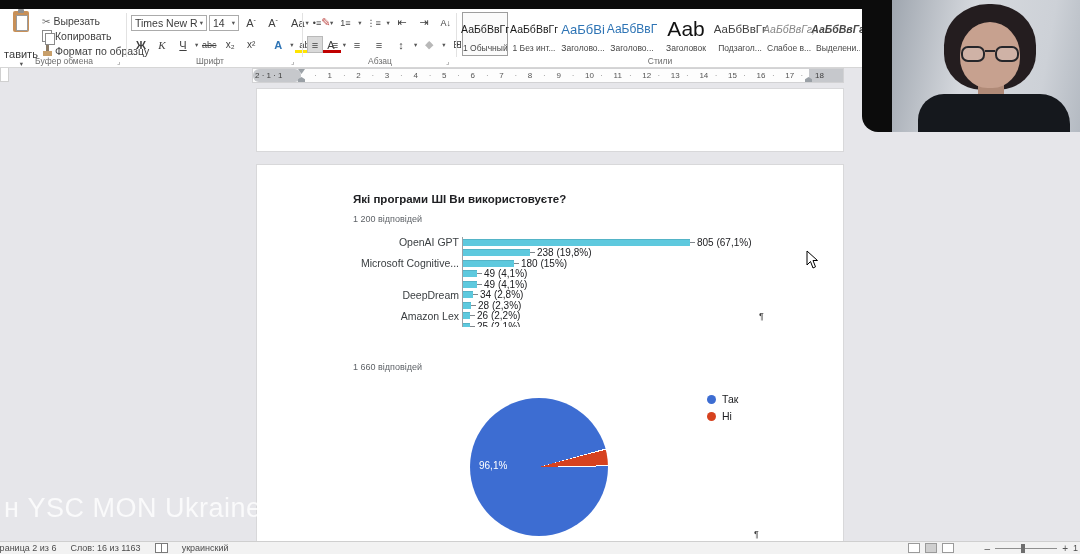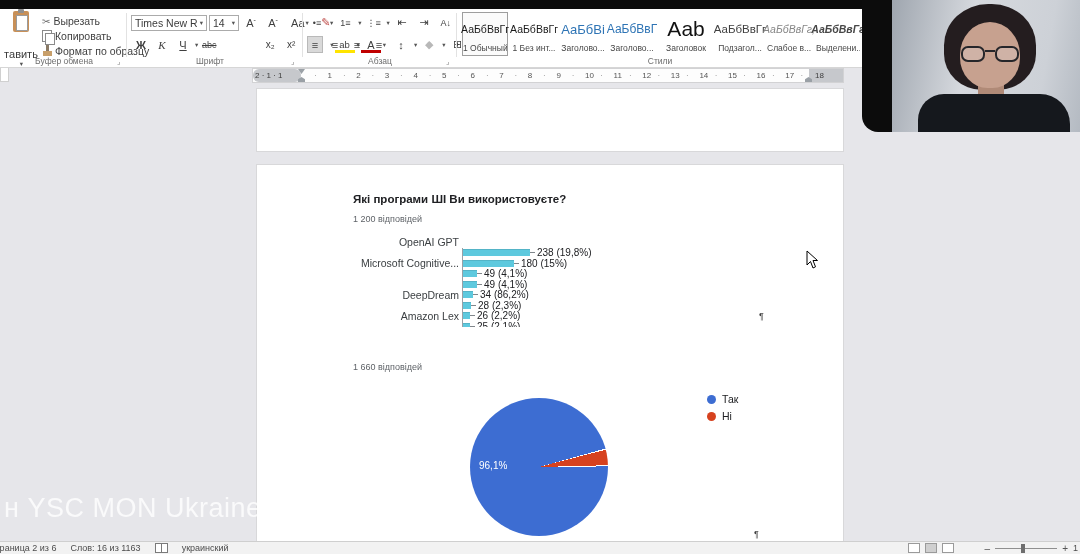--- a/index.html
+++ b/index.html
@@ -172,21 +172,21 @@
         <span class="dd">▾</span>
       </div>
     <div class="sbtn" style="color:#c0504d;margin-left:3px;">✎</div>
   </div>
   <div class="row" style="left:131px;top:27px;gap:1px;">
     <div class="sbtn" style="font-weight:bold;">Ж</div>
     <div class="sbtn" style="font-style:italic;font-family:'Liberation Serif',serif;">К</div>
     <div class="sbtn" style="text-decoration:underline;">Ч</div>
     <div class="dd">▾</div>
     <div class="sbtn" style="font-size:9px;text-decoration:line-through;">abc</div>
-    <div class="sbtn" style="font-size:10px;margin-left:40px;">x₂</div>
+    <div class="sbtn" style="font-size:10px;">x₂</div>
     <div class="sbtn" style="font-size:10px;">x²</div>
     <div style="width:5px;"></div>
     <div class="sbtn eff">А</div>
     <div class="dd">▾</div>
     <div class="sbtn u-yel" style="font-size:9.5px;">ab</div>
     <div class="dd">▾</div>
     <div class="sbtn u-red">А</div>
     <div class="dd">▾</div>
   </div>
   <div class="grp-label" style="left:150px;width:120px;">Шрифт</div>
@@ -306,20 +306,25 @@
 
 <div id="page1" class="abs"></div>
 
 <div id="page2" class="abs">
   <div class="chart-title" style="top:28px;">Які програми ШІ Ви використовуєте?</div>
   <div class="chart-sub" style="top:49px;">1 200 відповідей</div>
   <div id="bar-clip">
     <div id="bar-rows">
         <div class="bar-row">
           <div class="bar-cat">OpenAI GPT</div>
+          <div class="bar-plot">
+            <div class="bar-fill" style="width: 227px; background: rgb(94, 201, 222);"></div>
+            <div class="bar-lead"></div>
+            <div class="bar-val">805 (67,1%)</div>
+          </div>
         </div>
         <div class="bar-row">
           <div class="bar-cat"></div>
           <div class="bar-plot">
             <div class="bar-fill" style="width: 67px; background: rgb(94, 201, 222);"></div>
             <div class="bar-lead"></div>
             <div class="bar-val">238 (19,8%)</div>
           </div>
         </div>
         <div class="bar-row">
@@ -344,21 +349,21 @@
             <div class="bar-fill" style="width: 14px; background: rgb(94, 201, 222);"></div>
             <div class="bar-lead"></div>
             <div class="bar-val">49 (4,1%)</div>
           </div>
         </div>
         <div class="bar-row">
           <div class="bar-cat">DeepDream</div>
           <div class="bar-plot">
             <div class="bar-fill" style="width: 10px; background: rgb(94, 201, 222);"></div>
             <div class="bar-lead"></div>
-            <div class="bar-val">34 (86,2%)</div>
+            <div class="bar-val">34 (2,8%)</div>
           </div>
         </div>
         <div class="bar-row">
           <div class="bar-cat"></div>
           <div class="bar-plot">
             <div class="bar-fill" style="width: 8px; background: rgb(94, 201, 222);"></div>
             <div class="bar-lead"></div>
             <div class="bar-val">28 (2,3%)</div>
           </div>
         </div>

